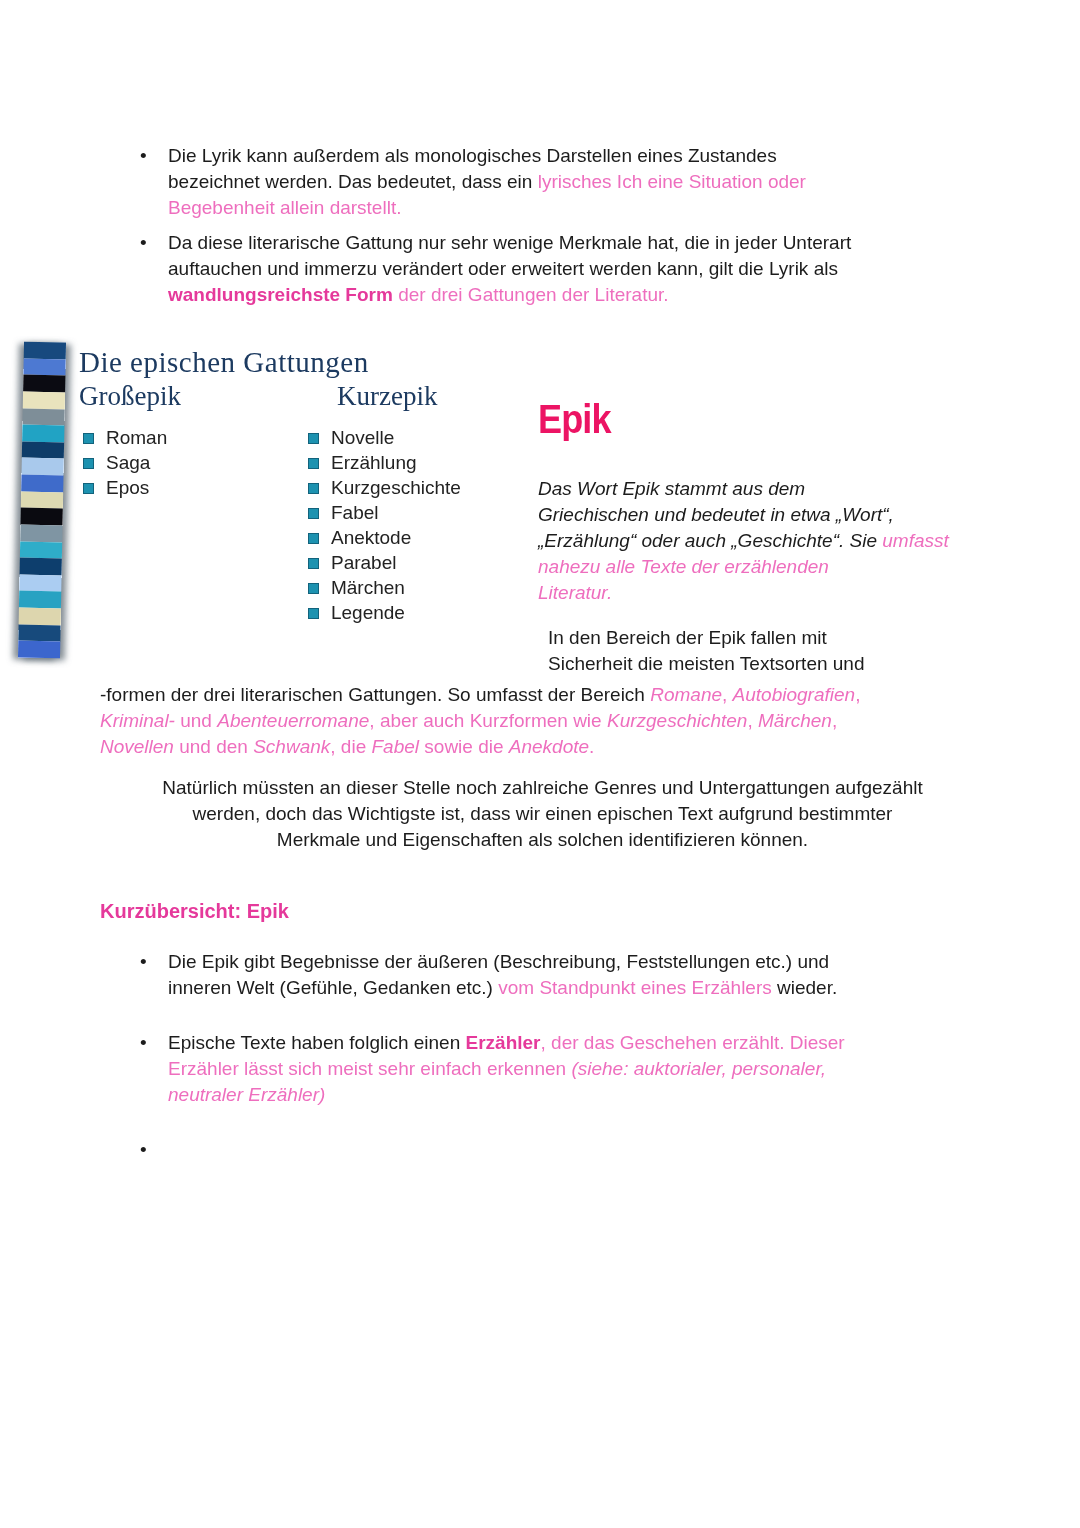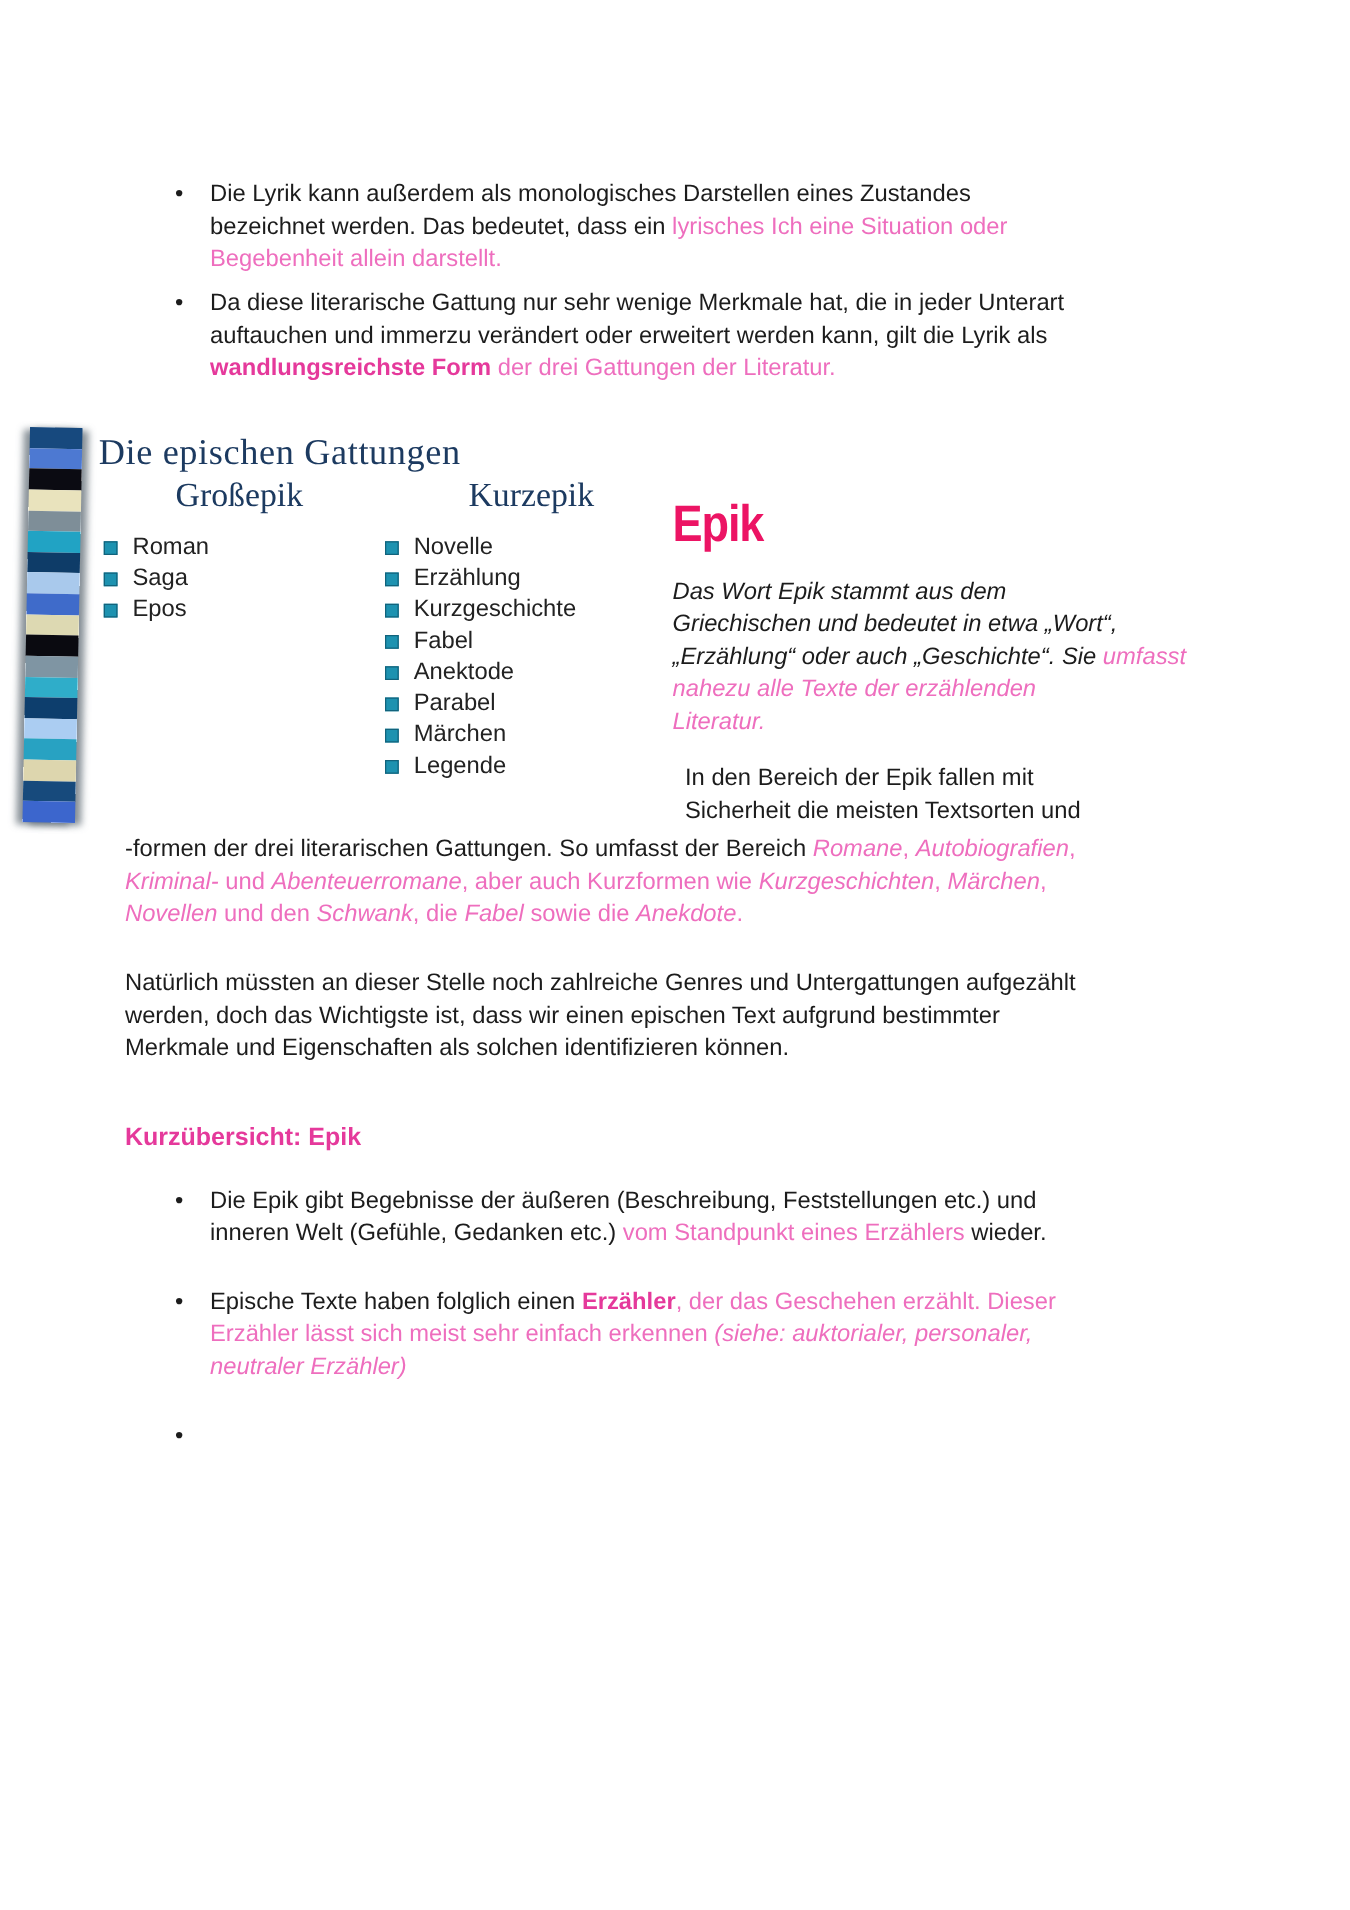--- a/index.html
+++ b/index.html
@@ -44,21 +44,21 @@
   .slide-content { padding-left:16px; padding-top:6px; width:450px; }
   .slide-title {
     font-family:"Liberation Serif", serif;
     font-size:29px; color:var(--navy); letter-spacing:.5px;
   }
   .slide-cols { display:flex; margin-top:2px; }
   .slide-col1 { width:226px; }
   .slide-col2 { width:210px; }
   .slide-col-heading {
     font-family:"Liberation Serif", serif;
-    font-size:27px; color:var(--navy);text-align:center;
+    font-size:27px; color:var(--navy);
   }
   .slide-col2 .slide-col-heading { margin-left:33px; }
   .slide-list { list-style:none; margin-top:15px; }
   .slide-list li {
     position:relative; padding-left:27px; height:25px;
     font-size:19px; color:#222;
   }
   .sq {
     position:absolute; left:4px; top:6px;
     width:11px; height:11px; background:var(--teal);
@@ -66,27 +66,27 @@
   }
 
   
   .epik-col { width:428px; margin-left:12px; }
   .epik-heading {
     margin-top:56px;
     font-size:41px; font-weight:bold; color:var(--magenta);
     transform:scaleX(.88); transform-origin:left;
     letter-spacing:-1px;
   }
-  .epik-intro { margin-top:18px; }
+  .epik-intro { margin-top:33px; }
   .epik-wrap-right { margin-top:19px; padding-left:10px; }
 
   
   .body-col { margin-left:100px; width:885px; }
   .wrap-full { margin-top:5px; }
-  .para { margin-top:29px; }
+  .para { margin-top:15px;text-align:center; }
 
   
   .section-heading {
     margin-left:100px; margin-top:47px;
     font-size:20px; font-weight:bold; color:var(--pink_bold);
   }
   .overview-bullets { list-style:none; margin-left:136px; margin-top:26px; width:830px; }
   .overview-bullets li { position:relative; padding-left:32px; margin-bottom:29px; }
 </style>
 </head>

